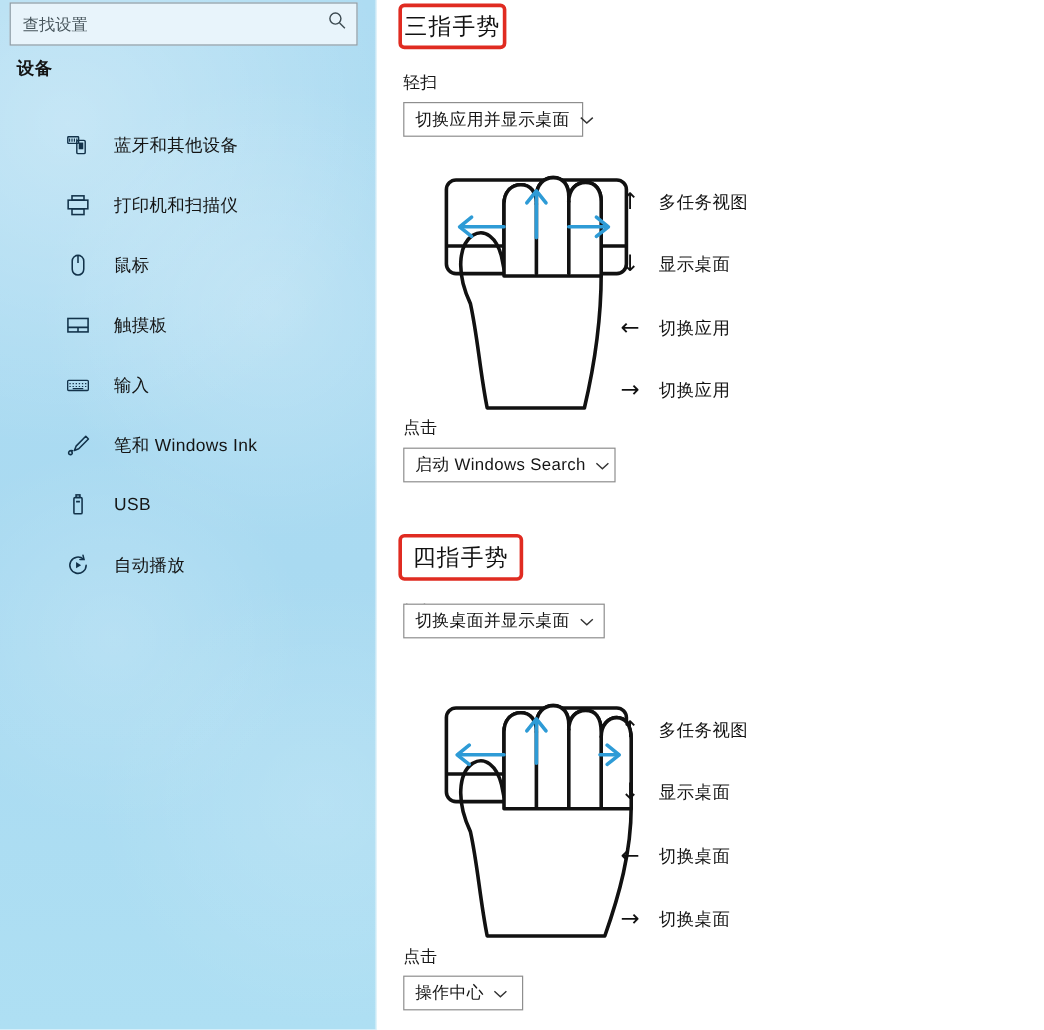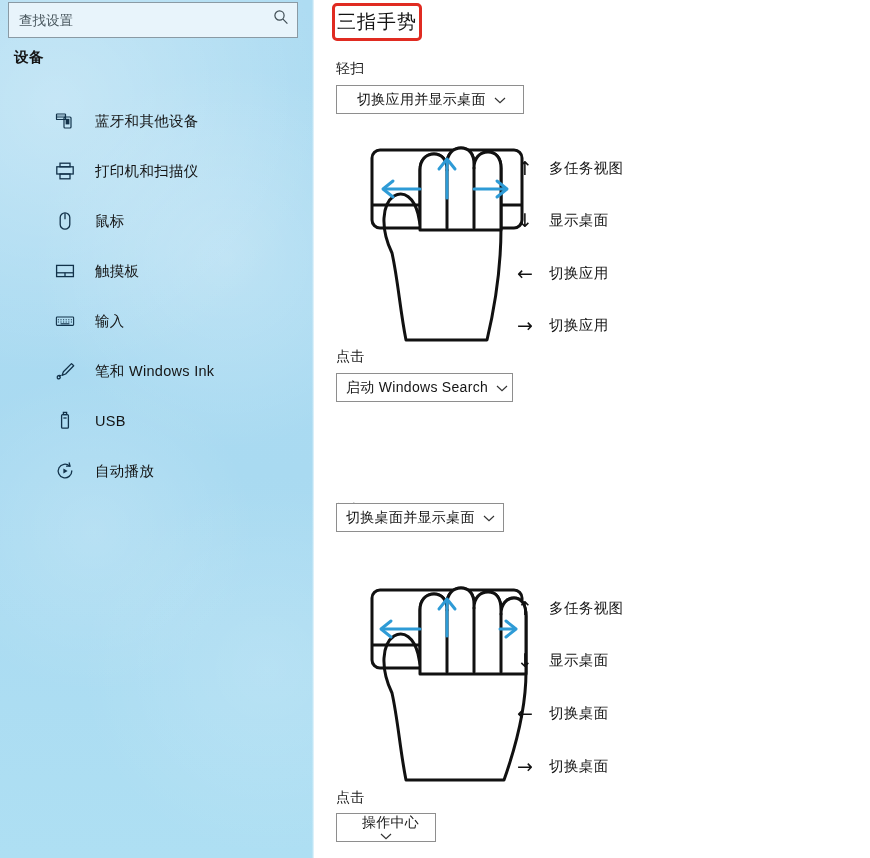--- a/index.html
+++ b/index.html
@@ -229,21 +229,21 @@
   </div>
 
   <div class="content">
 
     <div class="redbox" style="left:18px;top:3px;width:90px;height:38px;">
       <span class="hdr">三指手势</span>
     </div>
 
     <div class="field-label" style="left:22px;top:60px;">轻扫</div>
 
-    <div class="combo" style="left:22px;top:85px;width:188px;padding-left:11px;">
+    <div class="combo" style="left:22px;top:85px;width:150px;">
       <span class="combo-text">切换应用并显示桌面</span>
       <span class="combo-caret">
         <svg width="12" height="8" viewBox="0 0 12 8" fill="none" stroke="#333" stroke-width="1.2">
           <polyline points="1,2 6,6.6 11,2"></polyline>
         </svg>
       </span>
     </div>
 
     <div class="touchpad-fig" style="left:40px;top:18px;">
       <svg width="190" height="340" viewBox="0 0 190 340" fill="none">
@@ -320,20 +320,23 @@
 
     <div class="combo" style="left:22px;top:373px;width:177px;">
       <span class="combo-text">启动 Windows Search</span>
       <span class="combo-caret">
         <svg width="12" height="8" viewBox="0 0 12 8" fill="none" stroke="#333" stroke-width="1.2">
           <polyline points="1,2 6,6.6 11,2"></polyline>
         </svg>
       </span>
     </div>
 
+    <div class="redbox" style="left:18px;top:445px;width:104px;height:39px;">
+      <span class="hdr">四指手势</span>
+    </div>
 
     <div class="field-label" style="left:22px;top:501px;">轻扫</div>
 
     <div class="combo" style="left:22px;top:503px;width:168px;">
       <span class="combo-text">切换桌面并显示桌面</span>
       <span class="combo-caret">
         <svg width="12" height="8" viewBox="0 0 12 8" fill="none" stroke="#333" stroke-width="1.2">
           <polyline points="1,2 6,6.6 11,2"></polyline>
         </svg>
       </span>
@@ -405,21 +408,21 @@
         <span class="g-label">切换桌面</span>
       </div>
       <div class="gesture-row" style="top:755px;">
         <span class="g-arrow">→</span>
         <span class="g-label">切换桌面</span>
       </div>
     </div>
 
     <div class="field-label" style="left:22px;top:789px;">点击</div>
 
-    <div class="combo" style="left:22px;top:813px;width:100px;flex-direction:column;">
+    <div class="combo" style="left:22px;top:813px;width:100px;">
       <span class="combo-text">操作中心</span>
       <span class="combo-caret">
         <svg width="12" height="8" viewBox="0 0 12 8" fill="none" stroke="#333" stroke-width="1.2">
           <polyline points="1,2 6,6.6 11,2"></polyline>
         </svg>
       </span>
     </div>
 
   </div>
 </div>

